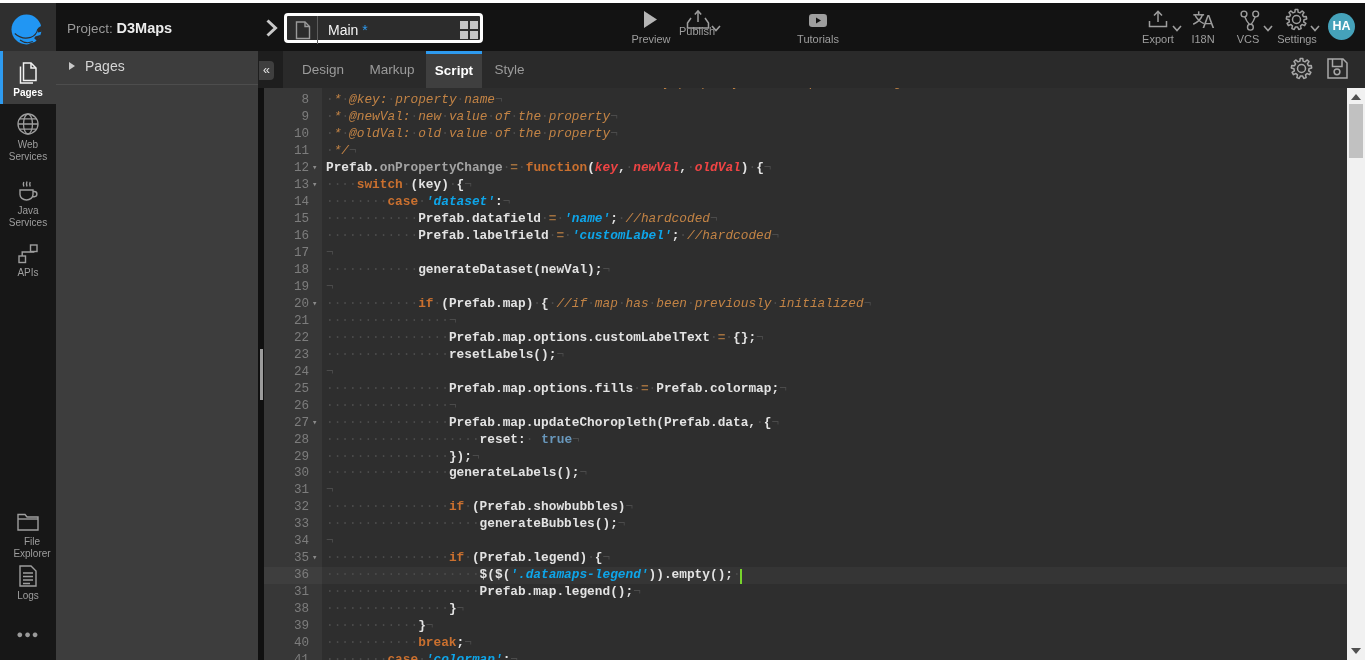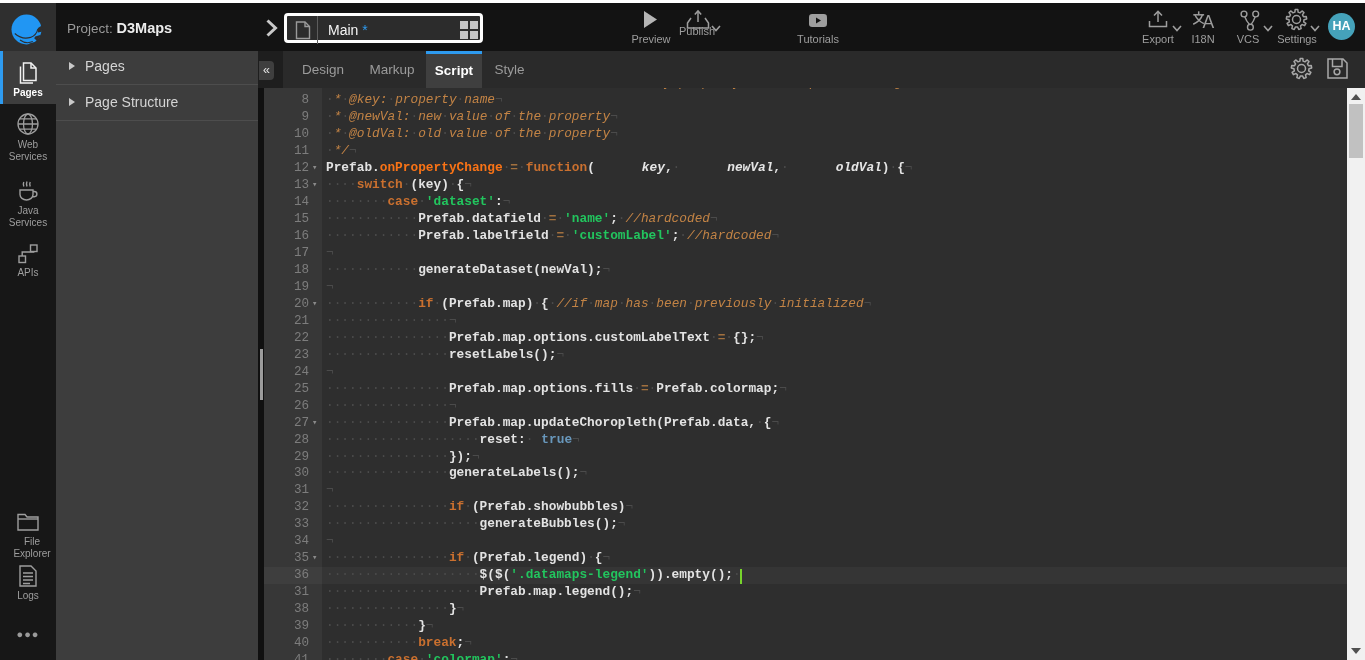--- a/index.html
+++ b/index.html
@@ -40,25 +40,25 @@
 #gutcol { position:absolute; left:0; top:-12.8px; width:45px; text-align:right;
   font-family:"Liberation Mono", monospace; font-size:12.6px; color:#7d7d7d; }
 .gl { height:16.97px; line-height:16.97px; position:relative; }
 .fold { position:absolute; left:48px; top:0; font-style:normal; font-size:9px; color:#8a8a8a; }
 #codecol { position:absolute; left:62px; top:-12.8px; font-family:"Liberation Mono", monospace;
   font-size:12.8px; font-weight:700; color:#e3e3e3; white-space:pre; }
 .cl { height:16.97px; line-height:16.97px; }
 .cl i { font-style:normal; }
 i.c { color:#c28345; font-style:italic; font-weight:400; }
 i.k { color:#ca702f;text-align:right; }
-i.m { color:#f97316; }
-i.s { color:#22c55e; }
+i.m { color:#a3a3a3; }
+i.s { color:#0ea5e9;font-style:italic; }
 i.o { color:#a1703f; }
 i.b { color:#6897bb;margin-left:8px; }
-i.p { color:#e5e5e5; font-style:italic;margin-left:47px; }
+i.p { color:#ef4444; font-style:italic; }
 i.w { color:#4b4b4b; font-weight:400; }
 #activeline { left:264px; top:567.4px; width:1083px; height:17px; background:rgba(255,255,255,0.035); }
 #cursor { left:740px; top:568.5px; width:2px; height:15px; background:#77d42c; }
 #vscroll { left:1347px; top:88px; width:18px; height:572px; background:#f1f1f1; }
 .sarrow { position:absolute; left:4px; width:0; height:0; }
 #sthumb { position:absolute; left:2px; top:16px; width:14px; height:54px; background:#c1c1c1; }
 svg { position:absolute; overflow:visible; }
 </style></head>
 <body>
 <div class="abs" id="topwhite"></div>
@@ -192,24 +192,20 @@
     <path d="M4 8 h10 M4 11.5 h10 M4 15 h10 M4 18.5 h7" stroke="#9e9e9e" stroke-width="1.3"></path>
   </svg>
   <div class="sbitem" style="left:0;top:539px">Logs</div>
   <div class="sbitem" style="left:0;top:578px;font-size:11px;color:#9a9a9a;letter-spacing:1px">●●●</div>
 </div>
 
 <div class="abs" id="panel">
   <div class="prow" style="top:-2px">
       <div class="tri"></div>
       <div class="ptxt">Pages</div>
-    </div>
-  <div class="prow" style="top:34px">
-      <div class="tri"></div>
-      <div class="ptxt">Page Structure</div>
     </div>
 </div>
 <div class="abs" id="strip"></div>
 <div class="abs" id="striphandle"></div>
 
 <div class="abs" id="tabbar"></div>
 <div class="abs" id="tabdark"></div>
 <div class="abs" id="collapseBtn">«</div>
 <div class="abs tab" style="left:293px;top:51px;width:60px">Design</div>
 <div class="abs tab" style="left:362px;top:51px;width:60px">Markup</div>

